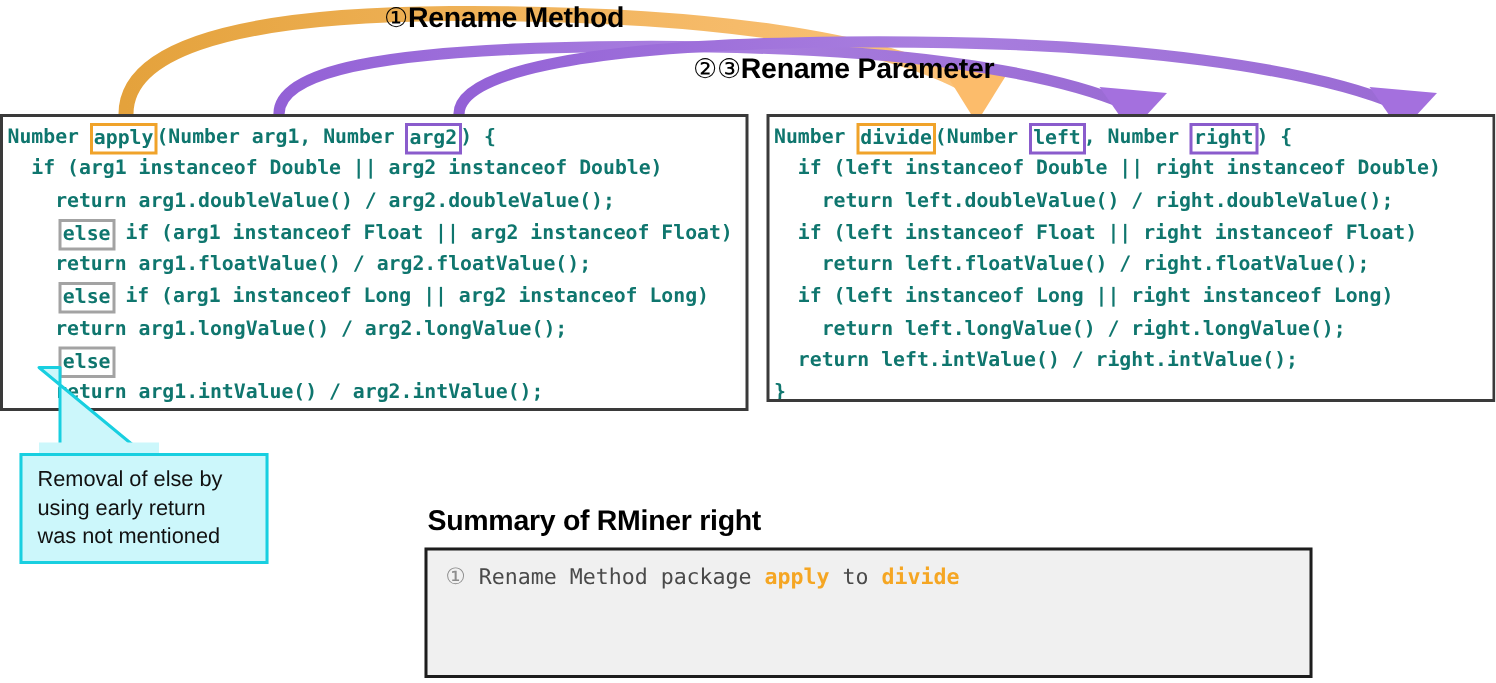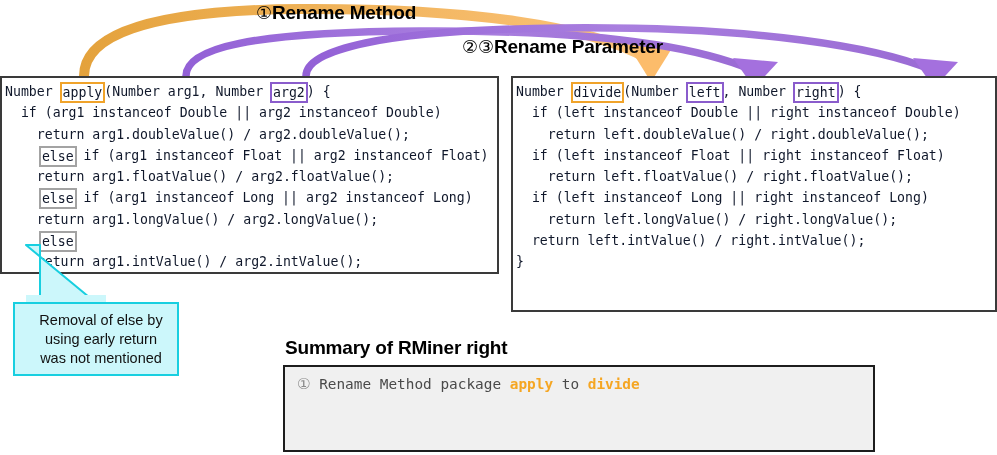--- a/index.html
+++ b/index.html
@@ -46,27 +46,28 @@
 
   
   .code-block {
     position: absolute;
     box-sizing: border-box;
     border: 2px solid #3a3a3a;
     background: #ffffff;
     font-family: "DejaVu Sans Mono", monospace;
     font-size: 13.2px;
     line-height: 21.3px;
-    color: #0f172a;
+    color: #0f766e;
     padding: 3px 4px 4px 3px;
     white-space: pre;
     overflow: hidden;
+    font-weight: bold;
   }
   #code-left  { left: 0px;   top: 76px; width: 499px; height: 198px; }
-  #code-right { left: 511px; top: 76px; width: 486px; height: 236px; }
+  #code-right { left: 511px; top: 76px; width: 486px; height: 192px; }
 
   .code-line { height: 21.3px; }
 
   
   .tok {
     display: inline-block;
     box-sizing: border-box;
     padding: 0 1px;
     margin: 0 -1px;
     line-height: 17px;
@@ -74,21 +75,21 @@
     top: 1px;
   }
   .tok-orange { border: 2px solid #f0a32a; }
   .tok-purple { border: 2px solid #8a5ccc; }
   .tok-cyan   { border: 2px solid #a3a3a3; margin-left: 18px; }
 
   
   #callout-wrap {
     position: absolute;
     left: 0px; top: 240px;
-    width: 200px; height: 145px; text-align: center;
+    width: 200px; height: 145px;
   }
   #callout-box {
     position: absolute;
     left: 13px; top: 62px;
     width: 166px; height: 74px;
     box-sizing: border-box;
     border: 2px solid #18cfe0;
     background: #ccf7fb;
     font-family: "Liberation Sans", sans-serif;
     font-size: 14.5px;

